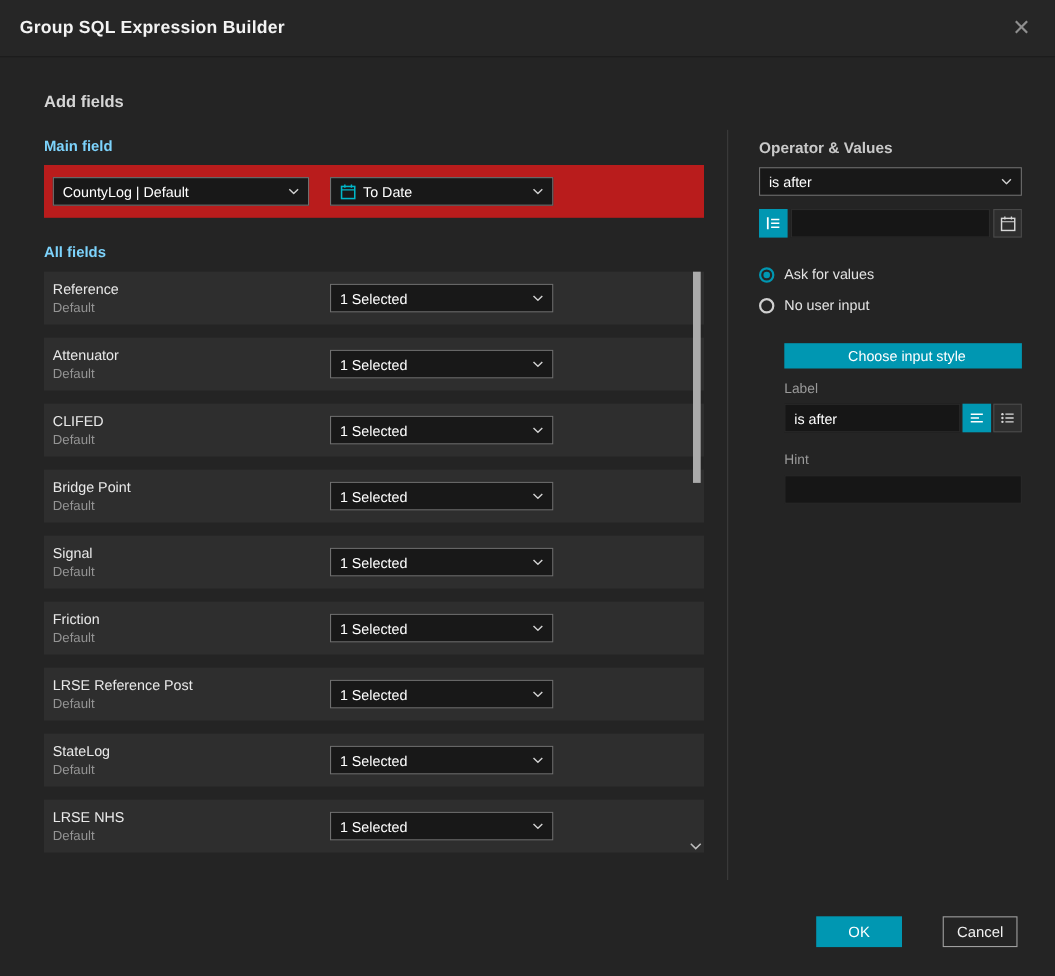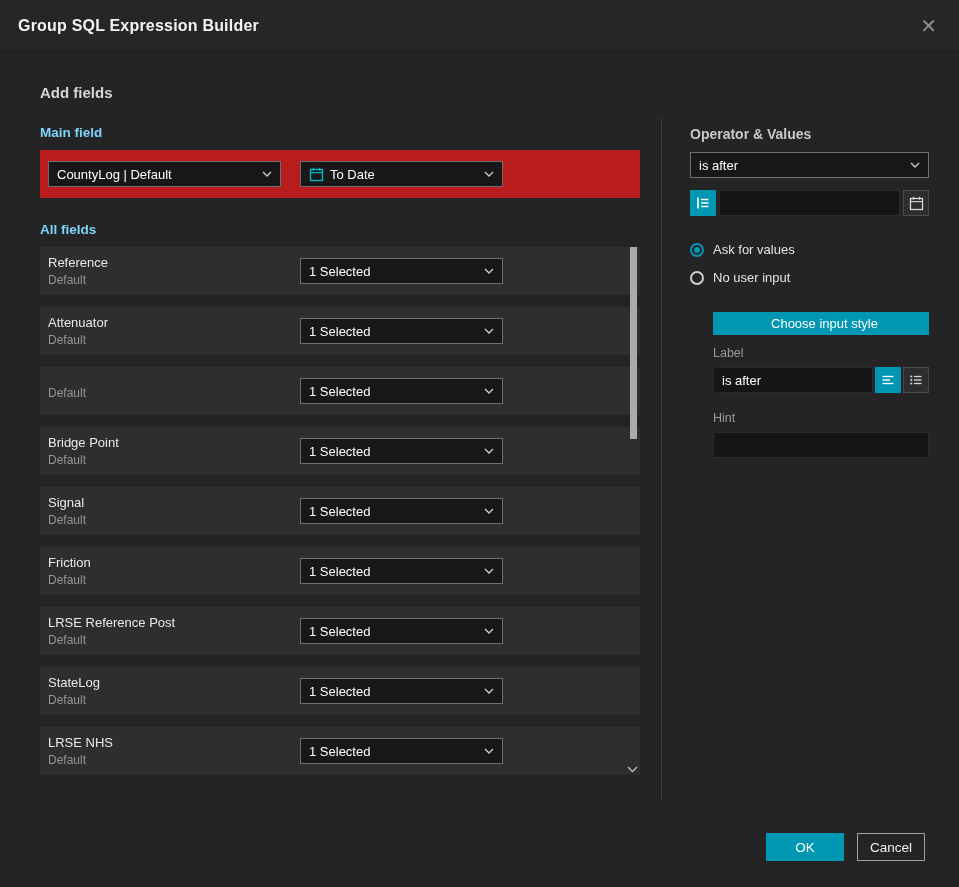--- a/index.html
+++ b/index.html
@@ -94,20 +94,21 @@
   .small-label{font-size:12.5px;color:#9a9a9a;margin-top:11px;margin-bottom:7px;}
   .label-row{display:flex;align-items:center;gap:2px;}
   .label-input{flex:1;min-width:0;}
   .hint-label{margin-top:18px;}
   .hint-input{width:100%;}
 
   .footer{position:absolute;right:34px;bottom:26px;display:flex;gap:13px;}
   .btn{
     height:28px;font-size:13.5px;cursor:pointer;box-sizing:border-box;
     font-family:"Liberation Sans", sans-serif;
+    margin-left:24px;
   }
   .btn-ok{width:78px;background:var(--accent,#0097b2);color:#fff;border:none;}
   .btn-cancel{width:68px;background:transparent;color:#f0f0f0;border:1px solid #9f9f9f;}
 </style>
 </head>
 <body>
 
 <div class="header">
   <div class="title">Group SQL Expression Builder</div>
   <div class="close">✕</div>
@@ -163,20 +164,21 @@
       <div class="select row-select">
         <span class="txt">1 Selected</span>
         <svg class="chev" width="10" height="6" viewBox="0 0 10 6">
             <path d="M1 1l4 4 4-4" fill="none" stroke="#cfcfcf" stroke-width="1.3"></path>
           </svg>
       </div>
     </div>
 
     <div class="row">
       <div class="names">
+        <div class="fname">CLIFED</div>
         <div class="fsub">Default</div>
       </div>
       <div class="select row-select">
         <span class="txt">1 Selected</span>
         <svg class="chev" width="10" height="6" viewBox="0 0 10 6">
             <path d="M1 1l4 4 4-4" fill="none" stroke="#cfcfcf" stroke-width="1.3"></path>
           </svg>
       </div>
     </div>
 

